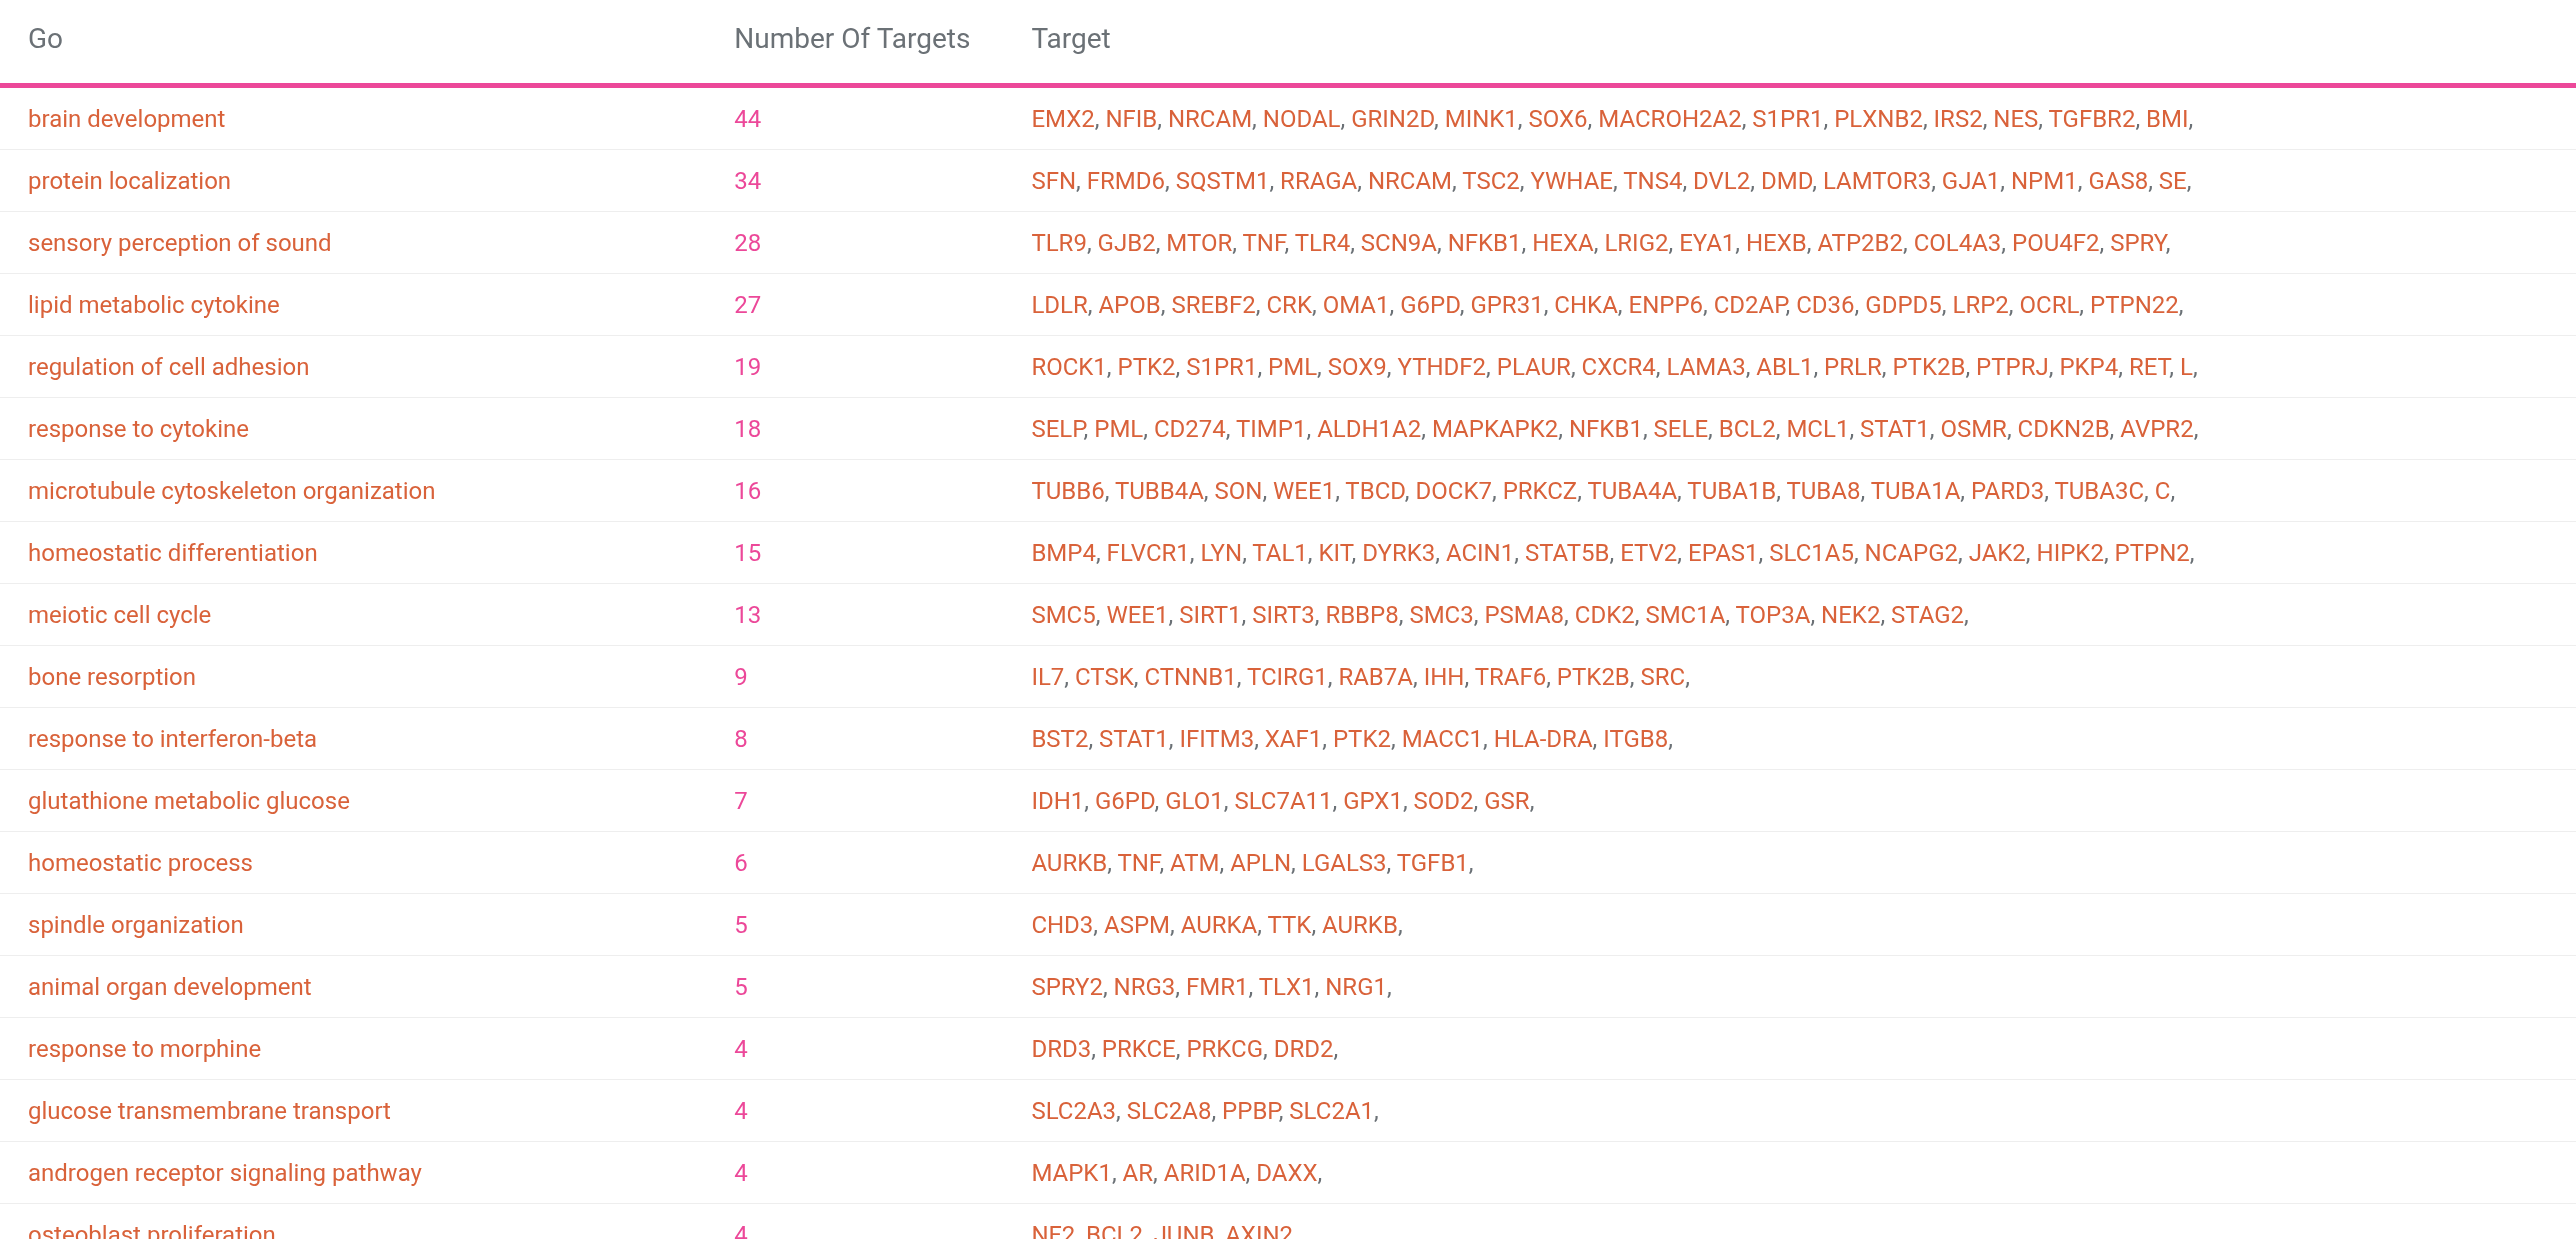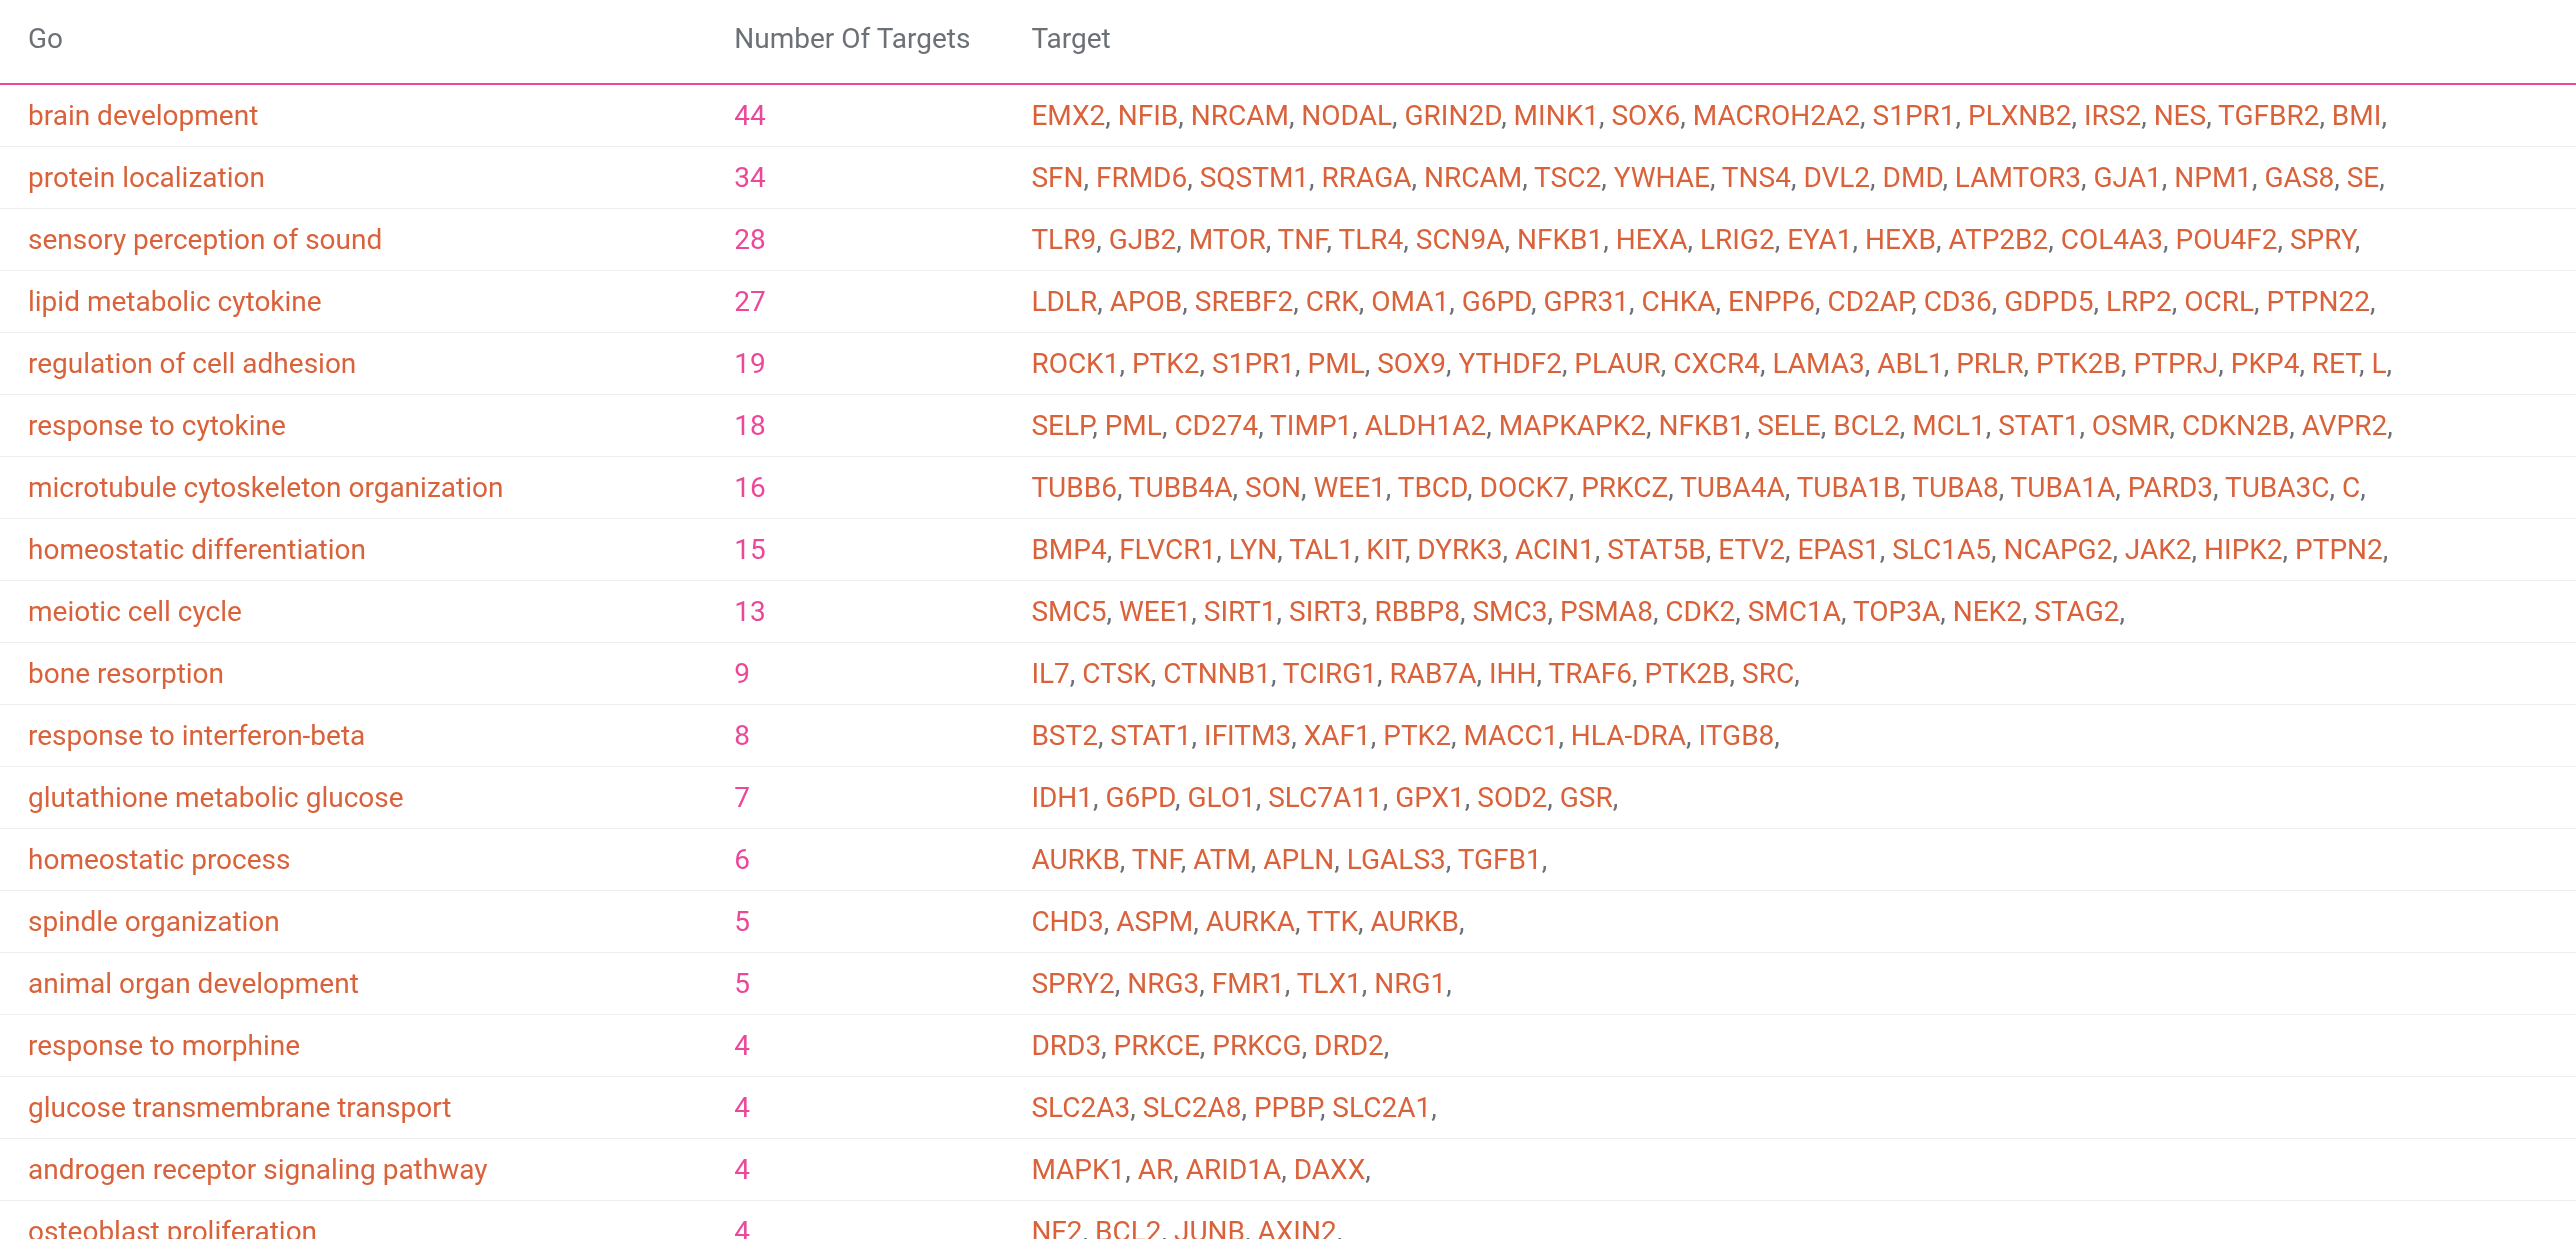--- a/index.html
+++ b/index.html
@@ -24,25 +24,25 @@
     padding: 0 0;
     white-space: nowrap;
   }
   th {
     font-weight: 400;
     font-size: 28px;
     color: #6b7176;
     height: 69px;
     padding-bottom: 10px;
     padding-top: 4px;
-    border-bottom: 2px solid #ec4899;
+    border-bottom: 5px solid #ec4899;
     margin-left: 43px;
   }
   td {
-    font-size: 28px;
+    font-size: 24px;
     height: 61px;
     border-bottom: 1px solid #eeeeee;
     overflow: hidden;
   }
   col.col-go     { width: 734px; }
   col.col-num    { width: 297px; }
   col.col-target { width: 1596px; }
   th.col-go, td.col-go { padding-left: 28px; }
   td.col-go a {
     color: #d9623a;

